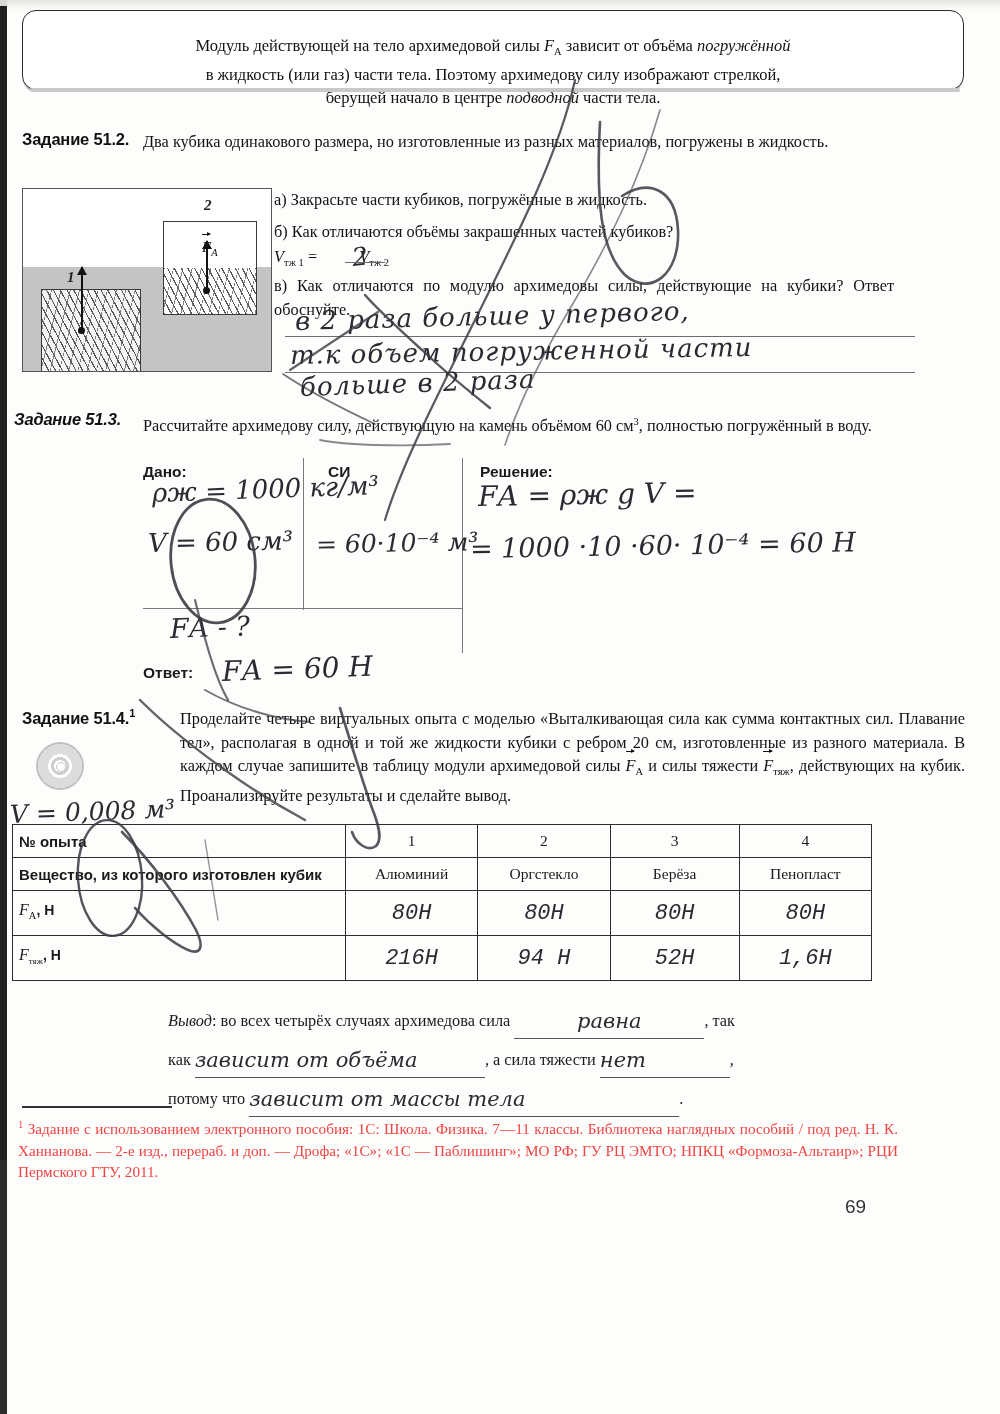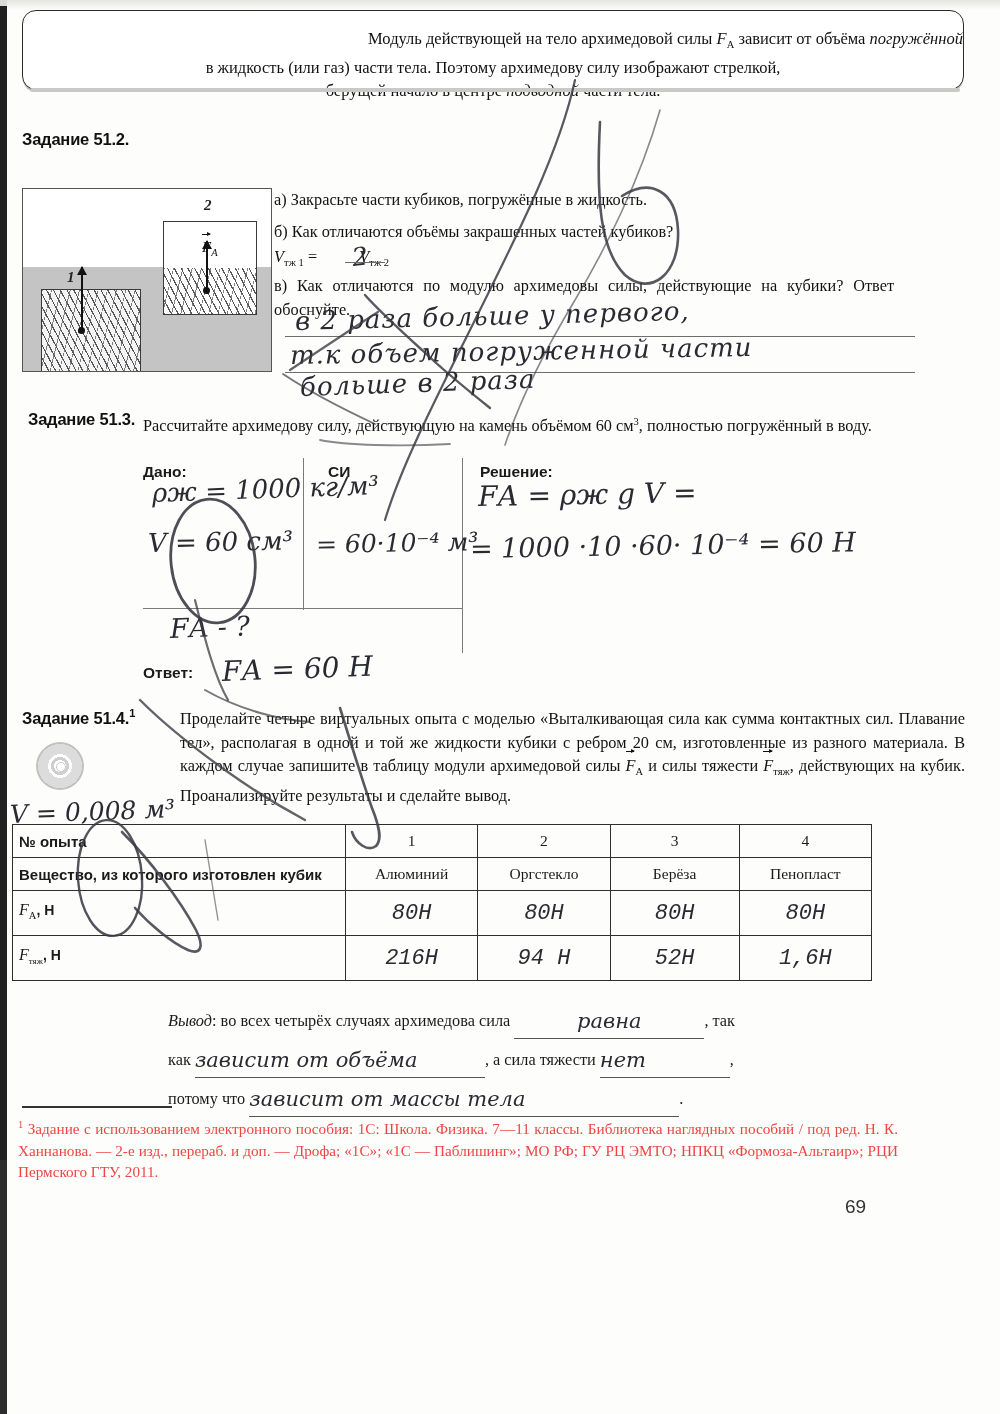--- a/index.html
+++ b/index.html
@@ -25,21 +25,21 @@
   
   .rule-box{
     position:absolute;left:22px;top:10px;width:940px;height:78px;
     border:1.6px solid #2b2b2b;border-radius:14px;
     background:#fff;
     box-shadow:0 3px 0 -1px #bbb;
   }
   .rule-box .ln{
     text-align:center;font-size:16.5px;line-height:23px;color:#111;
   }
-  .rule-box .ln.l1{margin-top:16px;text-align:right;}
+  .rule-box .ln.l1{margin-top:23px;}
   .box-shadow-bar{position:absolute;left:30px;top:88px;width:930px;height:4px;
      background:#c9c9c9;border-radius:3px;}
 
   i.it{font-style:italic;}
   .sub{font-size:10.5px;vertical-align:sub;}
   .sup{font-size:10.5px;vertical-align:super;}
 
   
   .task-label{
     position:absolute;font-family:"Liberation Sans", sans-serif;
@@ -143,20 +143,21 @@
       <span>Модуль действующей на тело архимедовой силы </span><i class="it">F</i><span class="sub">A</span><span> зависит от объёма </span><i class="it">погружённой</i>
     </div>
     <div class="ln">в жидкость (или газ) части тела. Поэтому архимедову силу изображают стрелкой,</div>
     <div class="ln">
       <span>берущей начало в центре </span><i class="it">подводной</i><span> части тела.</span>
     </div>
   </div>
   <div class="box-shadow-bar"></div>
 
   <div class="task-label" style="left:22px;top:130px;">Задание 51.2.</div>
+  <div class="body-text just" style="left:143px;top:130px;width:820px;">Два кубика одинакового размера, но изготовленные из разных материалов, погружены в жидкость.</div>
 
   <div class="figure">
     <div class="water"></div>
     <div class="cube1">
         <div class="hatchfull"></div>
       </div>
     <div class="cube2">
         <div class="hatchhalf"></div>
       </div>
     <div class="fig-num" style="left:44px;top:80px;">1</div>
@@ -183,21 +184,21 @@
   <div class="hw-line" style="left:345px;top:262px;width:40px;"></div>
 
   <div class="body-text just" style="left:274px;top:274px;width:620px;">в) Как отличаются по модулю архимедовы силы, действующие на кубики? Ответ обоснуйте.</div>
 
   <div class="hw" style="left:295px;top:306px;font-size:26px;letter-spacing:1px;transform:rotate(-1.5deg);">в 2 раза больше у первого,</div>
   <div class="hw-line" style="left:285px;top:336px;width:630px;"></div>
   <div class="hw" style="left:290px;top:340px;font-size:26px;letter-spacing:1px;transform:rotate(-1deg);">т.к объем погруженной части</div>
   <div class="hw-line" style="left:285px;top:372px;width:630px;"></div>
   <div class="hw" style="left:300px;top:372px;font-size:26px;letter-spacing:1px;transform:rotate(-2deg);">больше в 2 раза</div>
 
-  <div class="task-label" style="left:28px;top:410px;">Задание 51.3.</div>
+  <div class="task-label" style="left:14px;top:410px;font-style:italic;">Задание 51.3.</div>
   <div class="body-text just" style="left:143px;top:410px;width:820px;">
     <span>Рассчитайте архимедову силу, действующую на камень объёмом 60 см</span><span class="sup">3</span><span>, полностью погружённый в воду.</span>
   </div>
 
   <div class="dano-h" style="left:143px;top:463px;">Дано:</div>
   <div class="dano-h" style="left:328px;top:463px;">СИ</div>
   <div class="dano-h" style="left:480px;top:463px;">Решение:</div>
   <div class="vline" style="left:303px;top:458px;height:152px;"></div>
   <div class="vline" style="left:462px;top:458px;height:195px;"></div>
   <div class="hline" style="left:143px;top:608px;width:320px;"></div>

